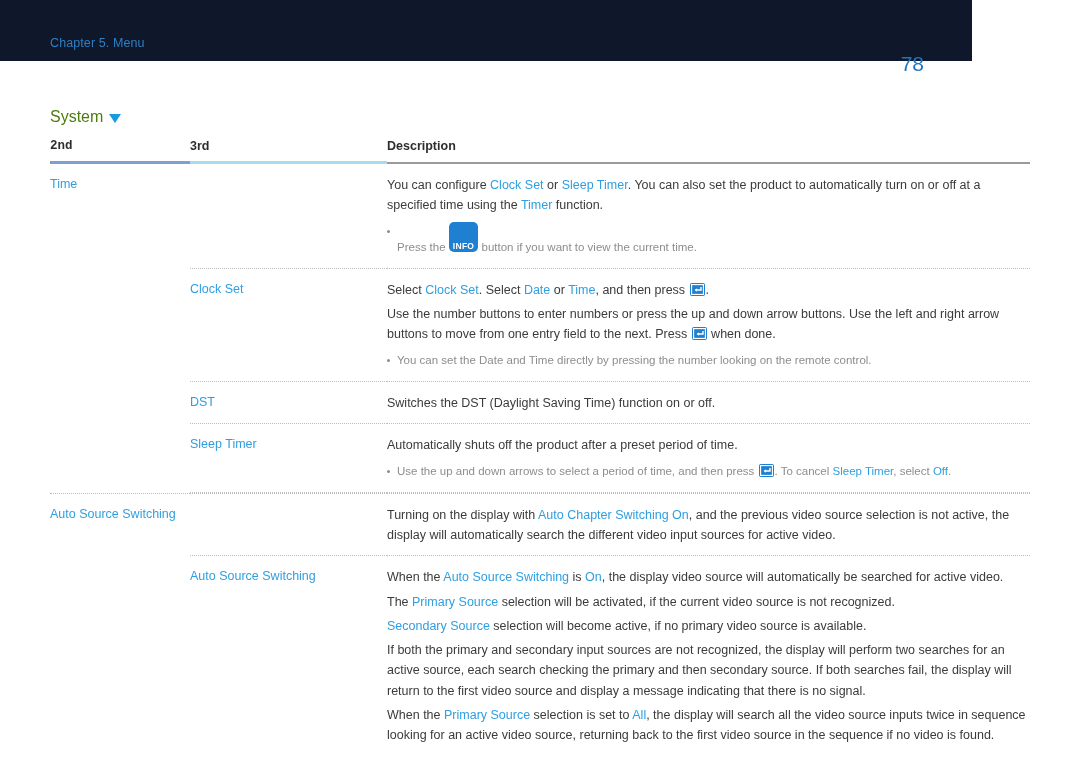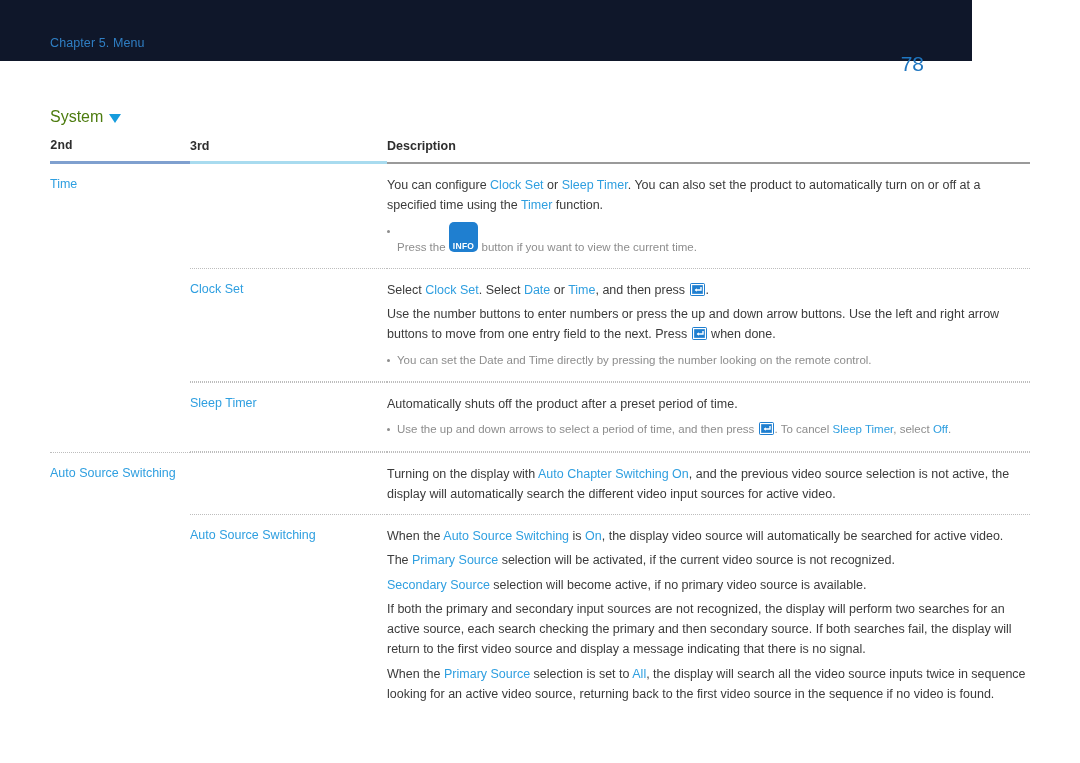--- a/index.html
+++ b/index.html
@@ -187,20 +187,27 @@
               <span class="bullet"></span>
               <span class="note-text">You can set the Date and Time directly by pressing the number looking on the remote control.</span>
             </div>
           </td>
         </tr>
         <tr class="sep-part">
           <td class="spacer"></td>
           <td class="line"></td>
           <td class="line"></td>
         </tr>
+        <tr>
+          <td class="lbl"></td>
+          <td class="lbl">DST</td>
+          <td class="desc">
+            <p>Switches the DST (Daylight Saving Time) function on or off.</p>
+          </td>
+        </tr>
         <tr class="sep-part">
           <td class="spacer"></td>
           <td class="line"></td>
           <td class="line"></td>
         </tr>
         <tr>
           <td class="lbl"></td>
           <td class="lbl">Sleep Timer</td>
           <td class="desc">
             <p>Automatically shuts off the product after a preset period of time.</p>

